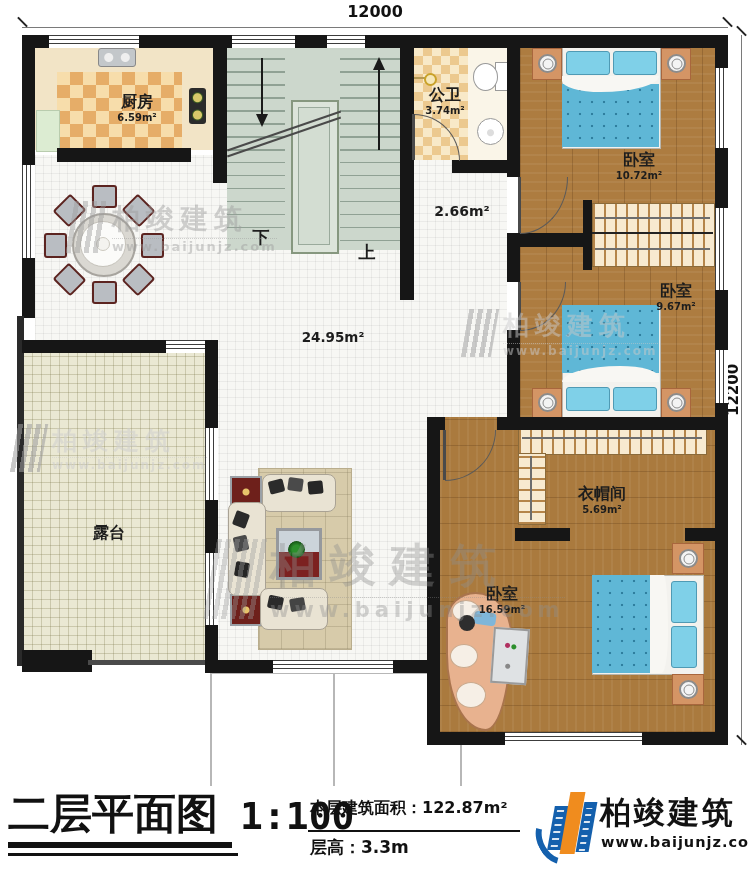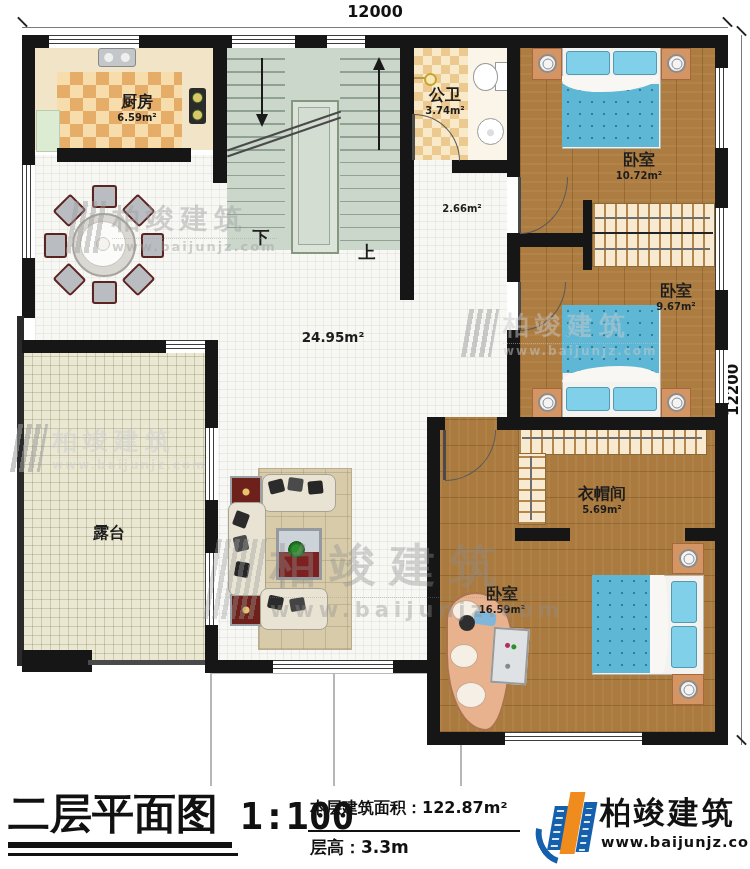--- a/index.html
+++ b/index.html
@@ -253,21 +253,21 @@
   </div>
   <div class="rlabel" style="left:410px;top:85px;width:70px;">
     <span class="rname">公卫</span>
     <span class="rarea">3.74m²</span>
   </div>
   <div class="rlabel" style="left:598px;top:150px;width:82px;">
     <span class="rname">卧室</span>
     <span class="rarea">10.72m²</span>
   </div>
   <div class="rlabel" style="left:428px;top:203px;width:68px;">
-    <span class="rarea" style="font-size:10px;">2.66m²</span>
+    <span class="rarea" style="font-size:14px;">2.66m²</span>
   </div>
   <div class="rlabel" style="left:634px;top:281px;width:84px;">
     <span class="rname">卧室</span>
     <span class="rarea">9.67m²</span>
   </div>
   <div class="rlabel" style="left:295px;top:329px;width:76px;">
     <span class="rarea" style="font-size:13.5px;">24.95m²</span>
   </div>
   <div class="rlabel" style="left:558px;top:484px;width:88px;">
     <span class="rname">衣帽间</span>

